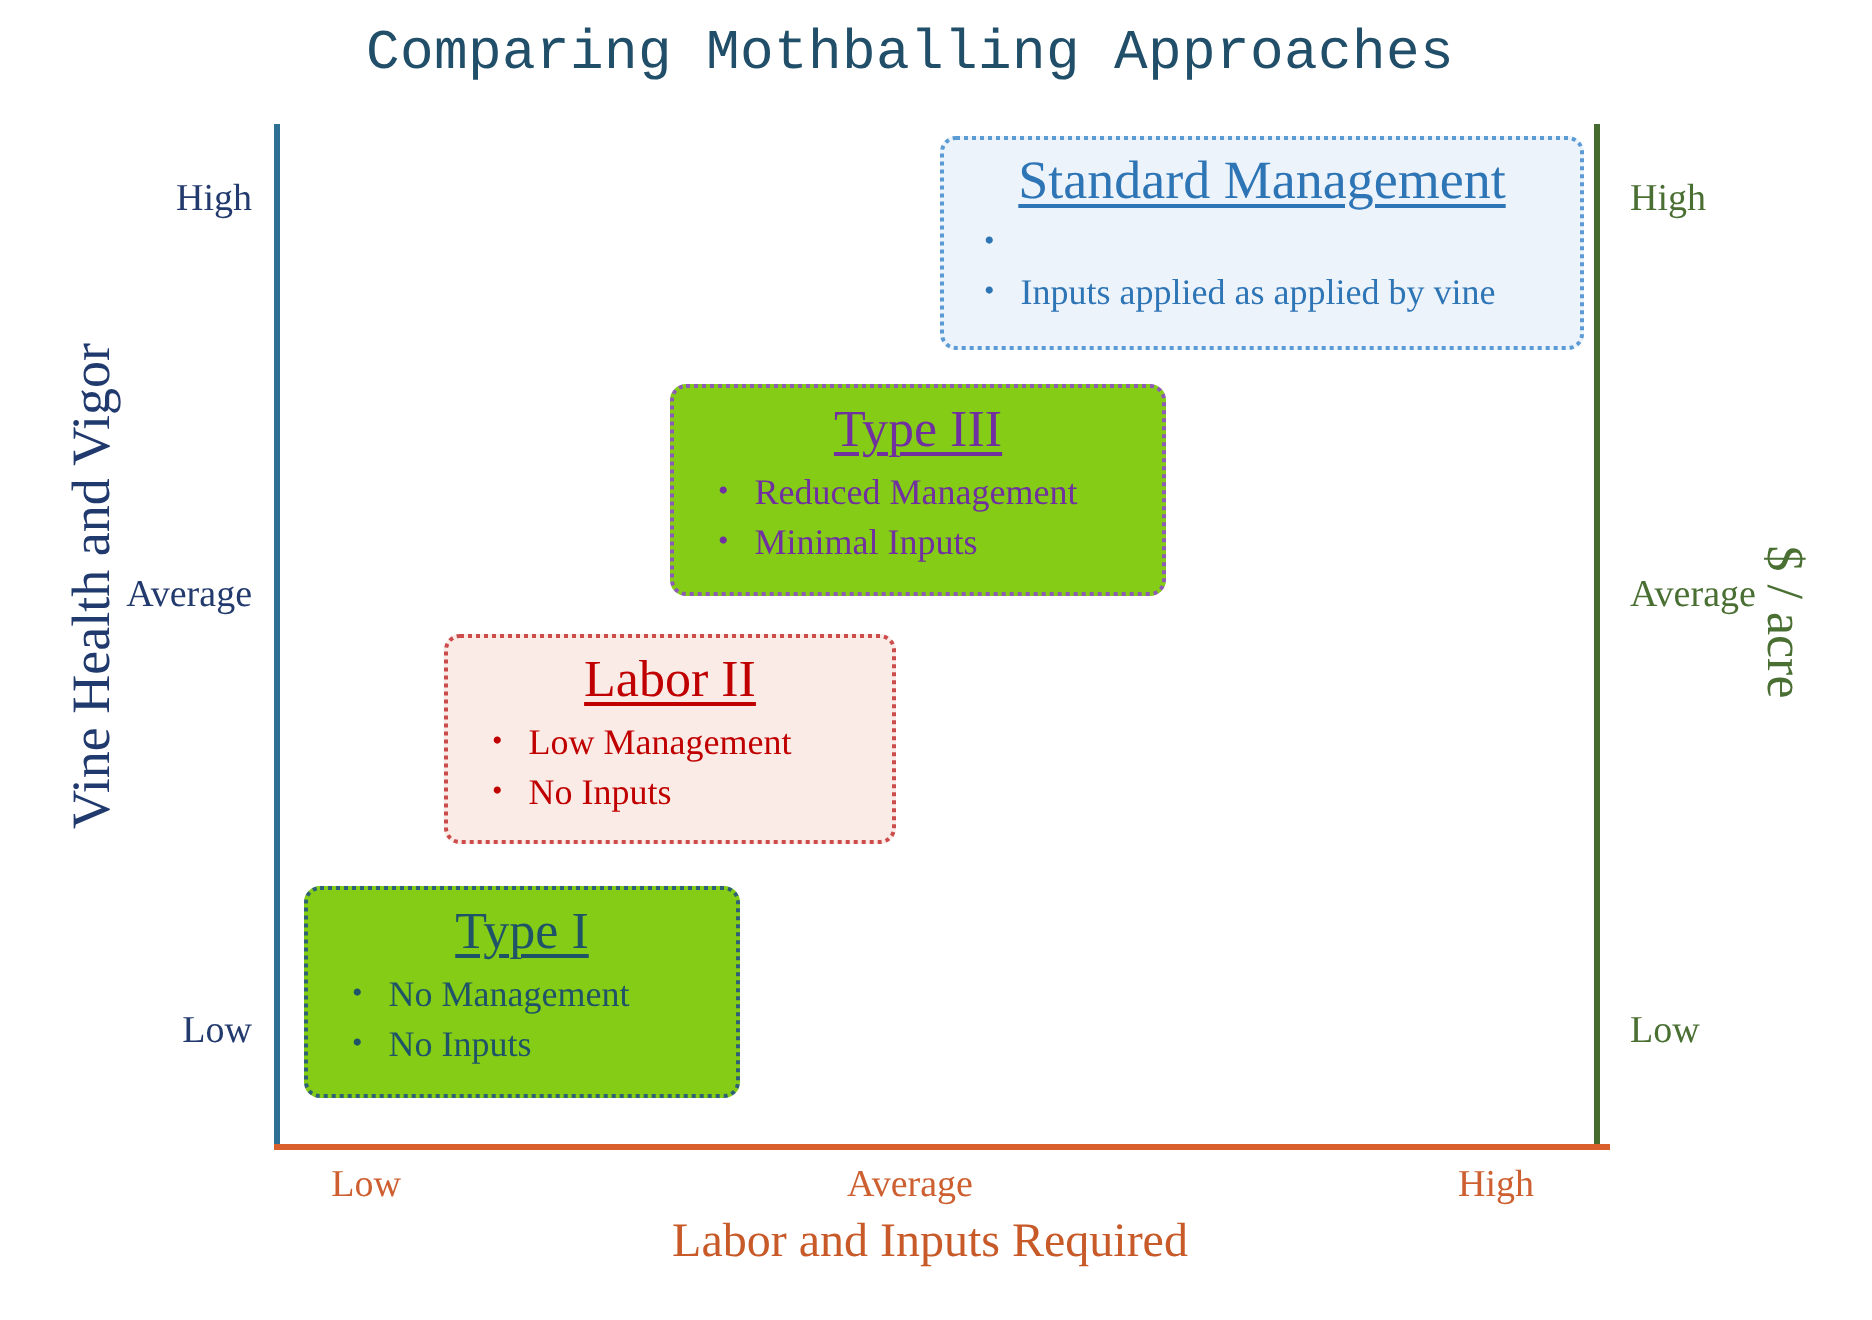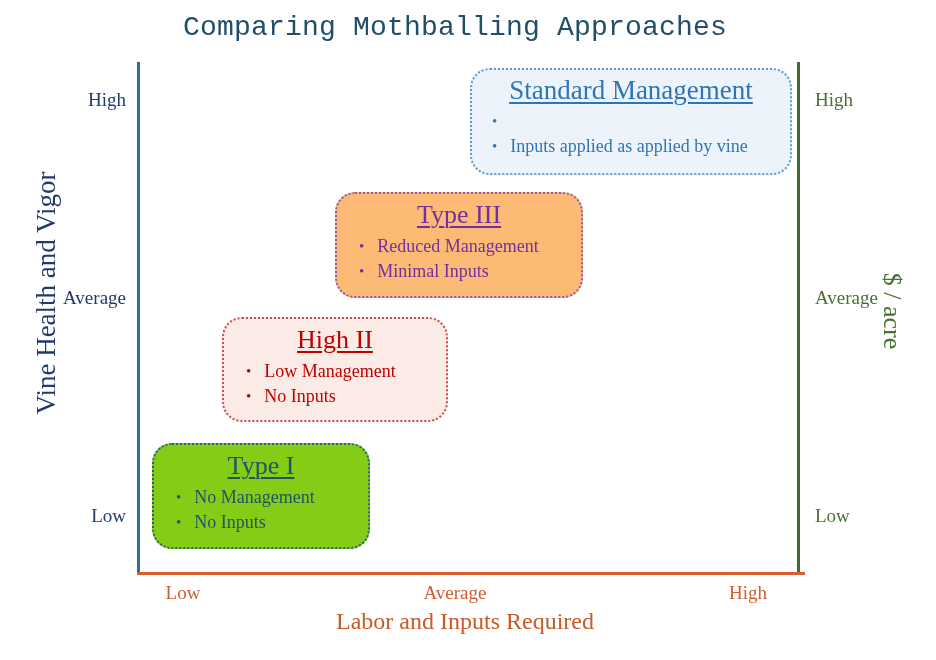--- a/index.html
+++ b/index.html
@@ -36,35 +36,35 @@
     transform:translate(-50%,-50%) rotate(90deg);
     font-size:26px; color:#4a6f33;
   }
   .xaxis-title {
     position:absolute; left:465px; top:608px; white-space:nowrap;
     transform:translateX(-50%);
     font-size:24px; color:#c75a28;
   }
 
   
-  .box { position:absolute; border-radius:20px; padding:4px 8px 6px 8px; }
+  .box { position:absolute; border-radius:8px; padding:4px 8px 6px 8px; }
   .box-title {
     display:block; text-align:center; text-decoration:underline;
     text-underline-offset:3px; text-decoration-thickness:1.5px;
   }
   .bullets { margin-top:2px; padding-left:12px; }
   .bullet-row { display:flex; gap:13px; font-size:18px; line-height:25px; }
   .bullet-marker { font-size:15px; }
 
   .box-std  { left:470px; top:68px;  width:322px; height:107px;
               background:#edf3fb; border:2px dotted #5b9bd5; color:#2e75b6; }
   .box-std .box-title { font-size:27px; line-height:33px; }
 
   .box-t3   { left:335px; top:192px; width:248px; height:106px;
-              background:#fdba74; border:2px dotted #8d5bb5; color:#7030a0; }
+              background:#84cc16; border:2px dotted #8d5bb5; color:#7030a0; }
   .box-t2   { left:222px; top:317px; width:226px; height:105px;
               background:#faebe6; border:2px dotted #cc4b4b; color:#c00000; }
   .box-t1   { left:152px; top:443px; width:218px; height:106px;
               background:#84cc16; border:2px dotted #2e6175; color:#1f5368; }
   .box-t3 .box-title, .box-t2 .box-title, .box-t1 .box-title { font-size:26px; line-height:34px; }
   .box-t3 .bullets, .box-t2 .bullets, .box-t1 .bullets { padding-left:14px; }
 </style>
 </head>
 <body>
 
@@ -113,21 +113,21 @@
         <span>Reduced Management</span>
       </div>
       <div class="bullet-row">
         <span class="bullet-marker">•</span>
         <span>Minimal Inputs</span>
       </div>
     </div>
   </div>
 
   <div class="box box-t2">
-    <span class="box-title">High II</span>
+    <span class="box-title">Labor II</span>
     <div class="bullets">
       <div class="bullet-row">
         <span class="bullet-marker">•</span>
         <span>Low Management</span>
       </div>
       <div class="bullet-row">
         <span class="bullet-marker">•</span>
         <span>No Inputs</span>
       </div>
     </div>

